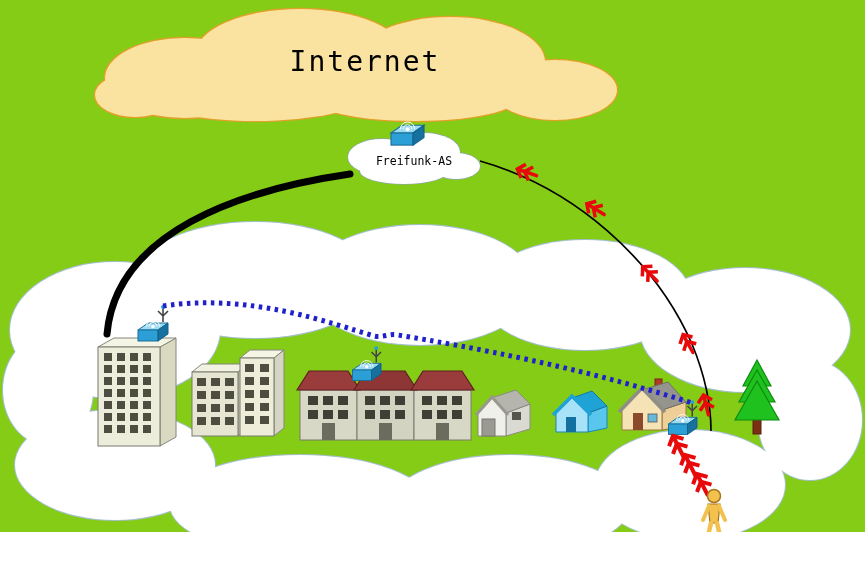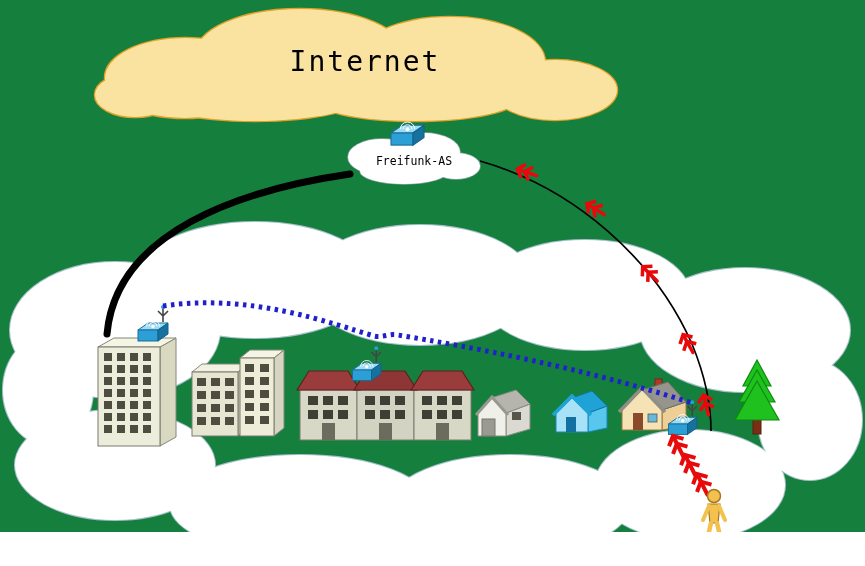--- a/index.html
+++ b/index.html
@@ -1,16 +1,16 @@
 <!DOCTYPE html>
 <html style="--internet-cloud-fill: #FAE3A0; --internet-cloud-stroke: #DFA129; --area-cloud-stroke: #A4BFC9; --small-cloud-stroke: #8FA6AD; --vpn-link: #000000; --wifi-backbone: #2121CC; --radio-marker: #E80A0A; --router-blue: #2B9FD6; --roof-red: #9A3C3C; --tree-green: #1FC11F; --person-yellow: #F2C14E;"><head>
 <meta charset="utf-8">
 <style>
   html,body { margin:0; padding:0; background:#fff; }
-  #stage { position:relative; width:865px; height:532px; background:#15803d; overflow:hidden;
+  #stage { position:relative; width:865px; height:532px; background:#84cc16; overflow:hidden;
            font-family:"DejaVu Sans Mono", monospace; }
 
   .internet-cloud-shape { fill:var(--internet-cloud-fill); stroke:var(--internet-cloud-stroke); stroke-width:2.5; }
   .internet-cloud-fillonly { fill:var(--internet-cloud-fill); stroke:none; }
 
   .small-cloud-shape { fill:#ffffff; stroke:var(--small-cloud-stroke); stroke-width:1.4; }
   .small-cloud-fillonly { fill:#ffffff; stroke:none; }
 
   .area-cloud-shape { fill:#ffffff; stroke:var(--area-cloud-stroke); stroke-width:2; }
   .area-cloud-fillonly { fill:#ffffff; stroke:none; }

